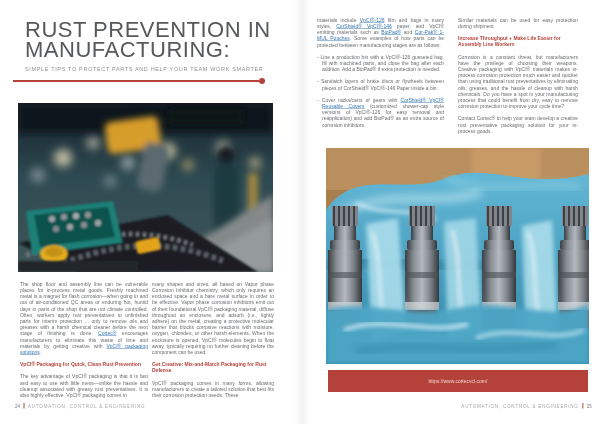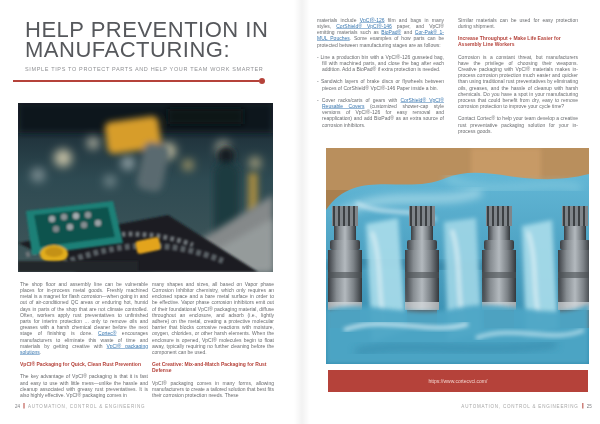--- a/index.html
+++ b/index.html
@@ -37,21 +37,21 @@
     margin:0 7px;vertical-align:-2px;}
   .fl{left:15px;top:403px;}
   .fr{right:8px;top:403px;}
 </style>
 </head>
 <body>
 
 <div class="gutter"></div>
 
 <div class="title">
-  <span>HELP PREVENTION IN</span>
+  <span>RUST PREVENTION IN</span>
   <span>MANUFACTURING:</span>
 </div>
 <div class="micro subtitle" style="left:25px;top:66px;">SIMPLE TIPS TO PROTECT PARTS AND HELP YOUR TEAM WORK SMARTER</div>
 <div class="rule"></div>
 <div class="rule-dot"></div>
 
 <svg class="photo-left" viewBox="0 0 255 169" xmlns="http://www.w3.org/2000/svg">
   <defs>
     <linearGradient id="lgbg" x1="0" y1="0" x2="0" y2="1">
       <stop offset="0" stop-color="#16222b"></stop>

